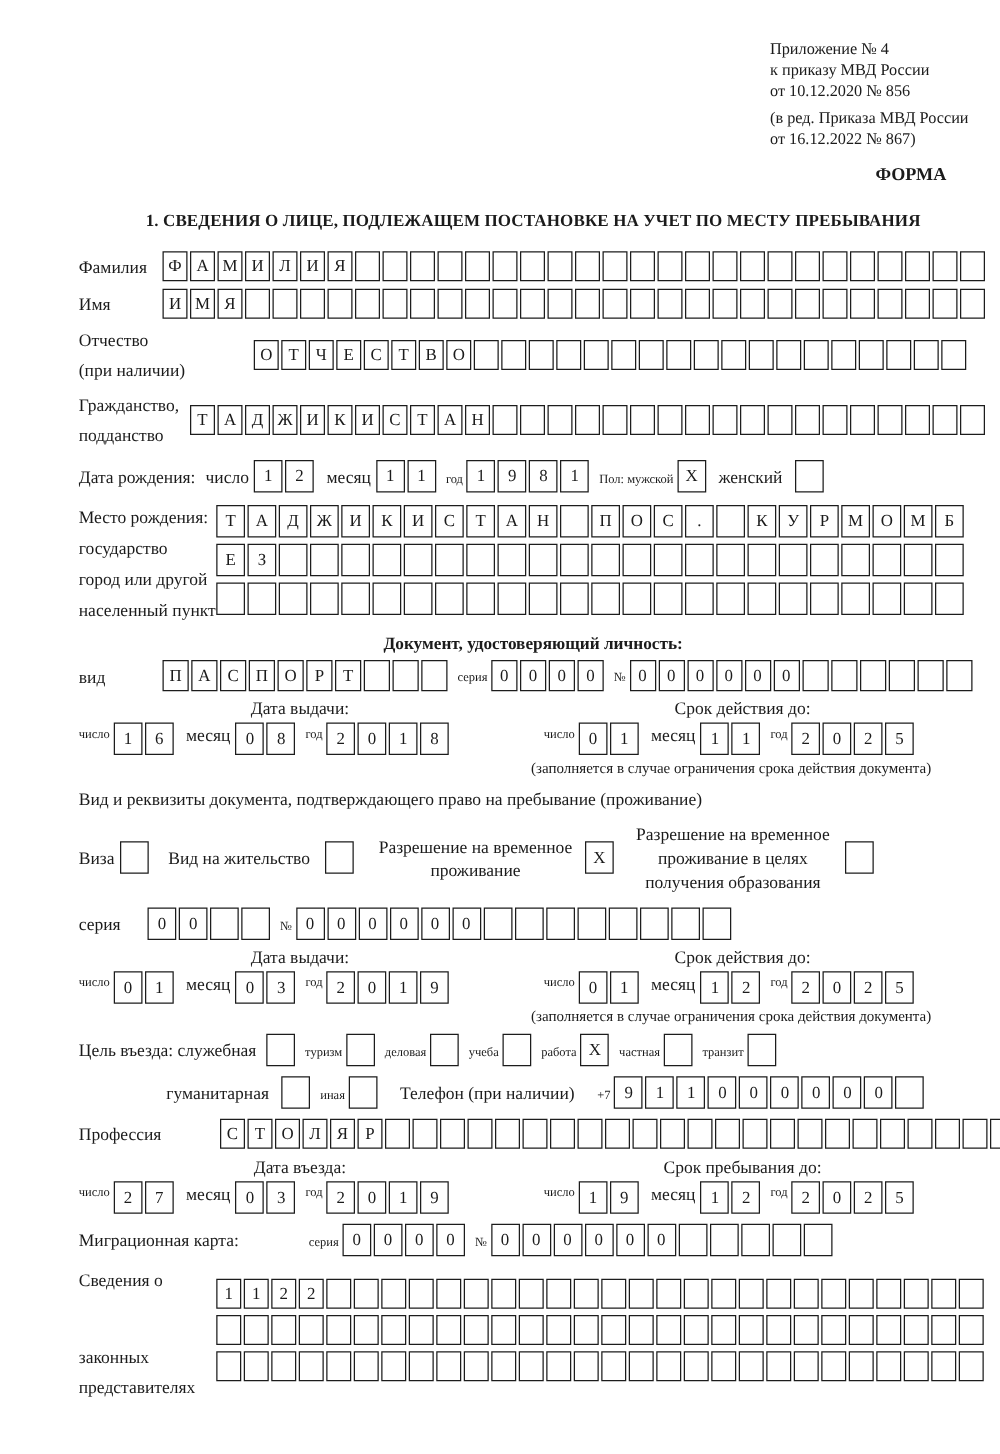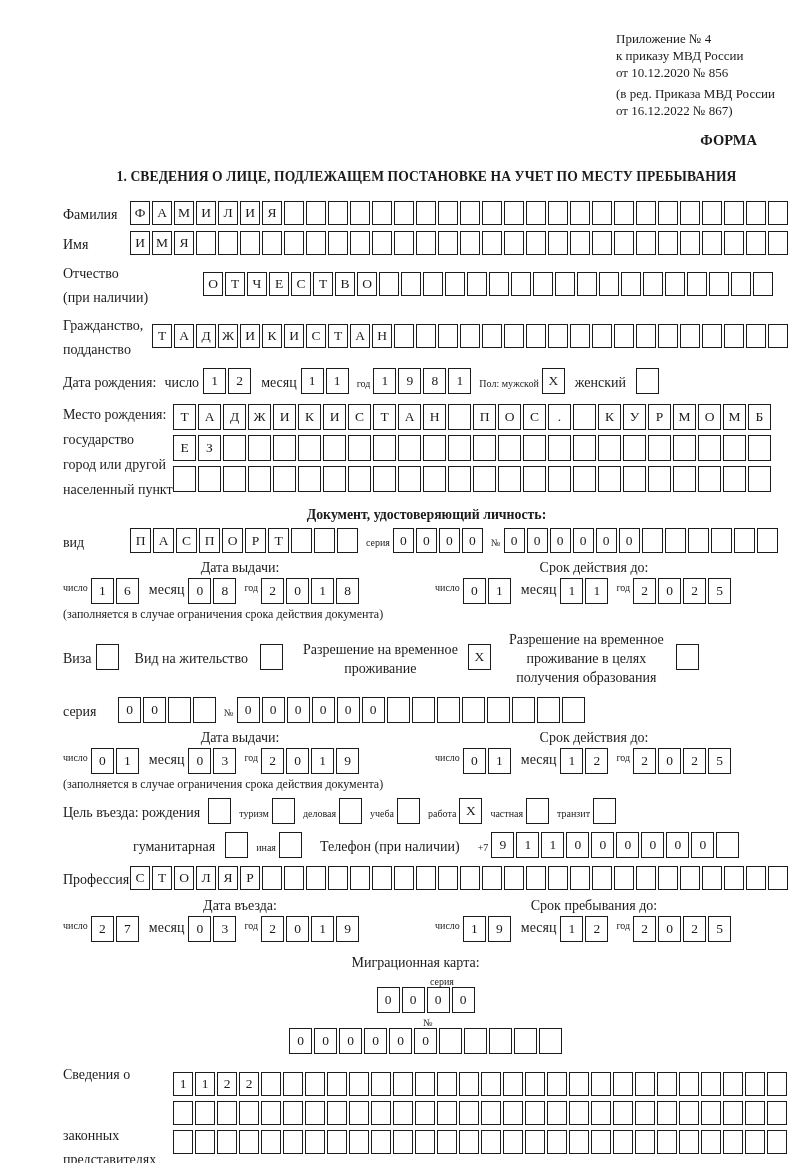--- a/index.html
+++ b/index.html
@@ -28,21 +28,21 @@
     display:inline-flex; align-items:center; justify-content:center;
     width:20px; height:24px; border:1.7px solid #1c1c1c; margin-right:2px;
     font-size:13.5px; flex:none; background:#fff;
   }
   .bw { width:23px; height:26px; }
   .bm { width:21px; height:25px; }
   .stack > .boxes { margin-bottom:5px; }
   .center-bold { text-align:center; font-weight:bold; font-size:13.8px; margin-top:8px; }
   .half { width:354px; display:flex; flex:none; }
   .subhead { width:354px; flex:none; text-align:center; font-size:14px; }
-  .note { font-size:12px; text-align:left; margin:3px 45px 2px 0; }
+  .note { font-size:12px; text-align:right; margin:3px 45px 2px 0; }
   .plain { font-size:14px; margin-top:8px; line-height:21px; }
   .cbl { font-size:14px; text-align:center; line-height:19px; padding-top:4px; }
 </style>
 </head>
 <body>
 
 <div class="page">
 <div class="content">
 
   <div class="annex">
@@ -396,20 +396,21 @@
       <div class="boxes">
             <span class="bx bw">2</span>
             <span class="bx bw">0</span>
             <span class="bx bw">2</span>
             <span class="bx bw">5</span>
           </div>
     </div>
   </div>
   <div class="note">(заполняется в случае ограничения срока действия документа)</div>
 
+  <div class="plain">Вид и реквизиты документа, подтверждающего право на пребывание (проживание)</div>
 
   <div class="row" style="margin-top:4px;">
     <span class="il" style="padding-left:0;">Виза</span>
     <span class="bx bw"></span>
     <span class="il" style="padding-left:14px;">Вид на жительство</span>
     <span class="bx bw" style="margin-left:8px;"></span>
     <div class="cbl" style="margin-left:18px;">
       <div>Разрешение на временное</div>
       <div>проживание</div>
     </div>
@@ -489,21 +490,21 @@
             <span class="bx bw">2</span>
             <span class="bx bw">0</span>
             <span class="bx bw">2</span>
             <span class="bx bw">5</span>
           </div>
     </div>
   </div>
   <div class="note">(заполняется в случае ограничения срока действия документа)</div>
 
   <div class="row" style="margin-top:6px;">
-    <div class="lbl">Цель въезда: рождения</div>
+    <div class="lbl">Цель въезда: служебная</div>
     <span class="bx bw" style="margin-left:8px;"></span>
     <span class="ils">туризм</span>
     <span class="bx bw"></span>
     <span class="ils">деловая</span>
     <span class="bx bw"></span>
     <span class="ils">учеба</span>
     <span class="bx bw"></span>
     <span class="ils">работа</span>
     <span class="bx bw">X</span>
     <span class="ils">частная</span>
@@ -526,21 +527,21 @@
           <span class="bx bw">0</span>
           <span class="bx bw">0</span>
           <span class="bx bw">0</span>
           <span class="bx bw">0</span>
           <span class="bx bw">0</span>
           <span class="bx bw">0</span>
           <span class="bx bw"></span>
         </div>
   </div>
 
-  <div class="row" style="margin-top:8px;">
+  <div class="row" style="margin-top:8px;gap:46px;">
     <div class="lbl" style="width:67px;">Профессия</div>
     <div class="boxes">
           <span class="bx">С</span>
           <span class="bx">Т</span>
           <span class="bx">О</span>
           <span class="bx">Л</span>
           <span class="bx">Я</span>
           <span class="bx">Р</span>
           <span class="bx"></span>
           <span class="bx"></span>
@@ -607,21 +608,21 @@
       <span class="ils">год</span>
       <div class="boxes">
             <span class="bx bw">2</span>
             <span class="bx bw">0</span>
             <span class="bx bw">2</span>
             <span class="bx bw">5</span>
           </div>
     </div>
   </div>
 
-  <div class="row" style="margin-top:8px;flex-direction:column;">
+  <div class="row" style="margin-top:8px;">
     <div class="lbl" style="width:150px;">Миграционная карта:</div>
     <span class="ils" style="padding-left:34px;">серия</span>
     <div class="boxes">
           <span class="bx bw">0</span>
           <span class="bx bw">0</span>
           <span class="bx bw">0</span>
           <span class="bx bw">0</span>
         </div>
     <span class="ils">№</span>
     <div class="boxes">

